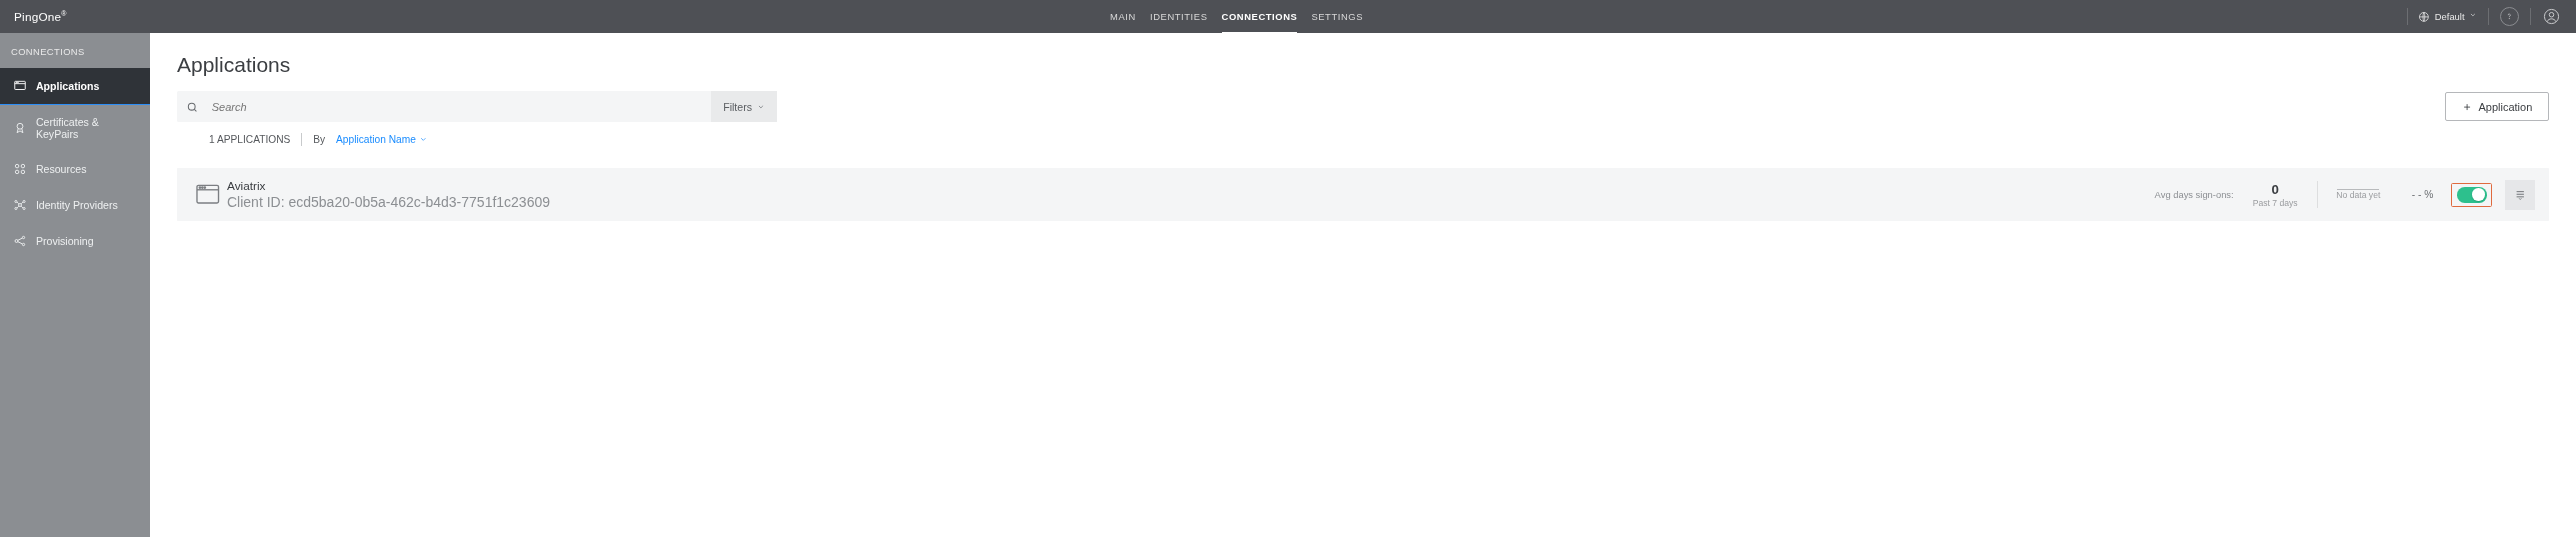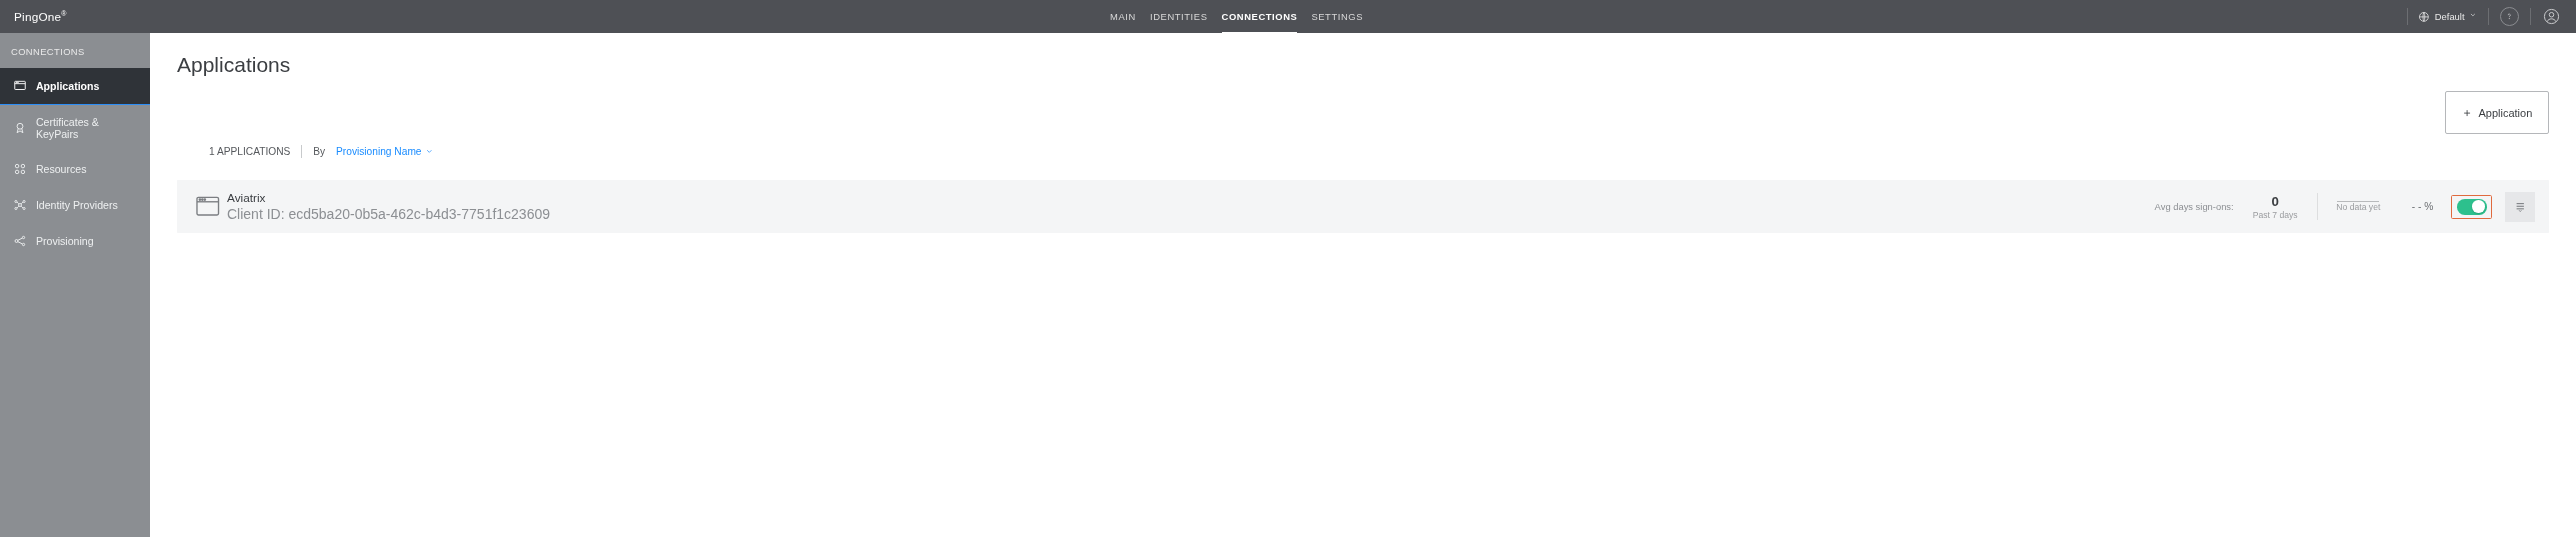--- a/index.html
+++ b/index.html
@@ -34,21 +34,21 @@
   
   .main { flex: 1; padding: 20.4px 27px 27px 27px; }
   .page-title { font-size: 21px; color: #3b3e42; font-weight: 400; margin-bottom: 14px; }
   
   .toolbar-row { display: flex; align-items: center; gap: 15.7px; margin-bottom: 11px; }
   .search-wrap { display: flex; align-items: center; background: #f4f5f6; border-radius: 1.6px; height: 31px; flex: 0 0 600px; }
   .search-icon-box { width: 30px; display: flex; align-items: center; justify-content: center; color: #686b6f; }
   .search-input { border: none; background: transparent; flex: 1; height: 100%; font-size: 11px; font-style: italic; color: #9a9c9f; outline: none; padding: 0 4.7px; }
   .filters-btn { background: #e9eaeb; height: 31px; padding: 0 12.5px; display: flex; align-items: center; gap: 4.7px; color: #5a5d61; font-size: 10.6px; cursor: pointer; }
   .spacer { flex: 1; }
-  .add-app-btn { border: 0.8px solid #b5b7ba; background: #fff; height: 43px; padding: 0 15.7px; display: flex; align-items: center; gap: 6.3px; color: #3b3e42; font-size: 11px; cursor: pointer; border-radius: 2px; }
+  .add-app-btn { border: 0.8px solid #b5b7ba; background: #fff; height: 29px; padding: 0 15.7px; display: flex; align-items: center; gap: 6.3px; color: #3b3e42; font-size: 11px; cursor: pointer; border-radius: 2px; }
   
   .meta-row { display: flex; align-items: center; gap: 11px; font-size: 10.2px; color: #55585c; margin-bottom: 22px; margin-left: 32px; }
   .meta-div { width: 0.8px; height: 12.5px; background: #c8cacc; }
   .sort-link { color: #1a8cff; cursor: pointer; display: flex; align-items: center; gap: 3.1px; }
   
   .app-row {
     background: #f4f5f6;
     display: flex;
     align-items: center;
     padding: 11px 14px 11px 17px;
@@ -184,37 +184,54 @@
           </svg>
       </span>
       <span>Provisioning</span>
     </div>
   </div>
 
   <div class="main">
     <h1 class="page-title">Applications</h1>
 
     <div class="toolbar-row">
+      <div class="search-wrap">
+        <div class="search-icon-box">
+          <svg width="12.5" height="12.5" viewBox="0 0 24 24" fill="none" stroke="currentColor" stroke-width="2">
+              <circle cx="11" cy="11" r="6.5"></circle>
+              <path d="M20 20l-4-4"></path>
+            </svg>
+        </div>
+        <input class="search-input" placeholder="Search" style="">
+        <div class="filters-btn">
+          <span>Filters</span>
+          <span>
+            <svg width="7.8" height="7.8" viewBox="0 0 24 24" fill="none" stroke="currentColor" stroke-width="2">
+                <path d="M6 9l6 6 6-6"></path>
+              </svg>
+          </span>
+        </div>
+      </div>
       <div class="spacer"></div>
       <div class="add-app-btn">
         <span>
           <svg width="10.2" height="10.2" viewBox="0 0 24 24" fill="none" stroke="currentColor" stroke-width="2">
               <path d="M12 5v14M5 12h14"></path>
             </svg>
         </span>
         <span>Application</span>
       </div>
     </div>
 
     <div class="meta-row">
       <span>1 APPLICATIONS</span>
       <div class="meta-div"></div>
       <span>By</span>
       <span class="sort-link">
-        <span>Provisioning Name</span>
+        <span>Application Name</span>
         <span>
           <svg width="8.6" height="8.6" viewBox="0 0 24 24" fill="none" stroke="#1a8cff" stroke-width="2">
               <path d="M6 9l6 6 6-6"></path>
             </svg>
         </span>
       </span>
     </div>
 
     <div class="app-row">
       <div class="app-icon-box">

